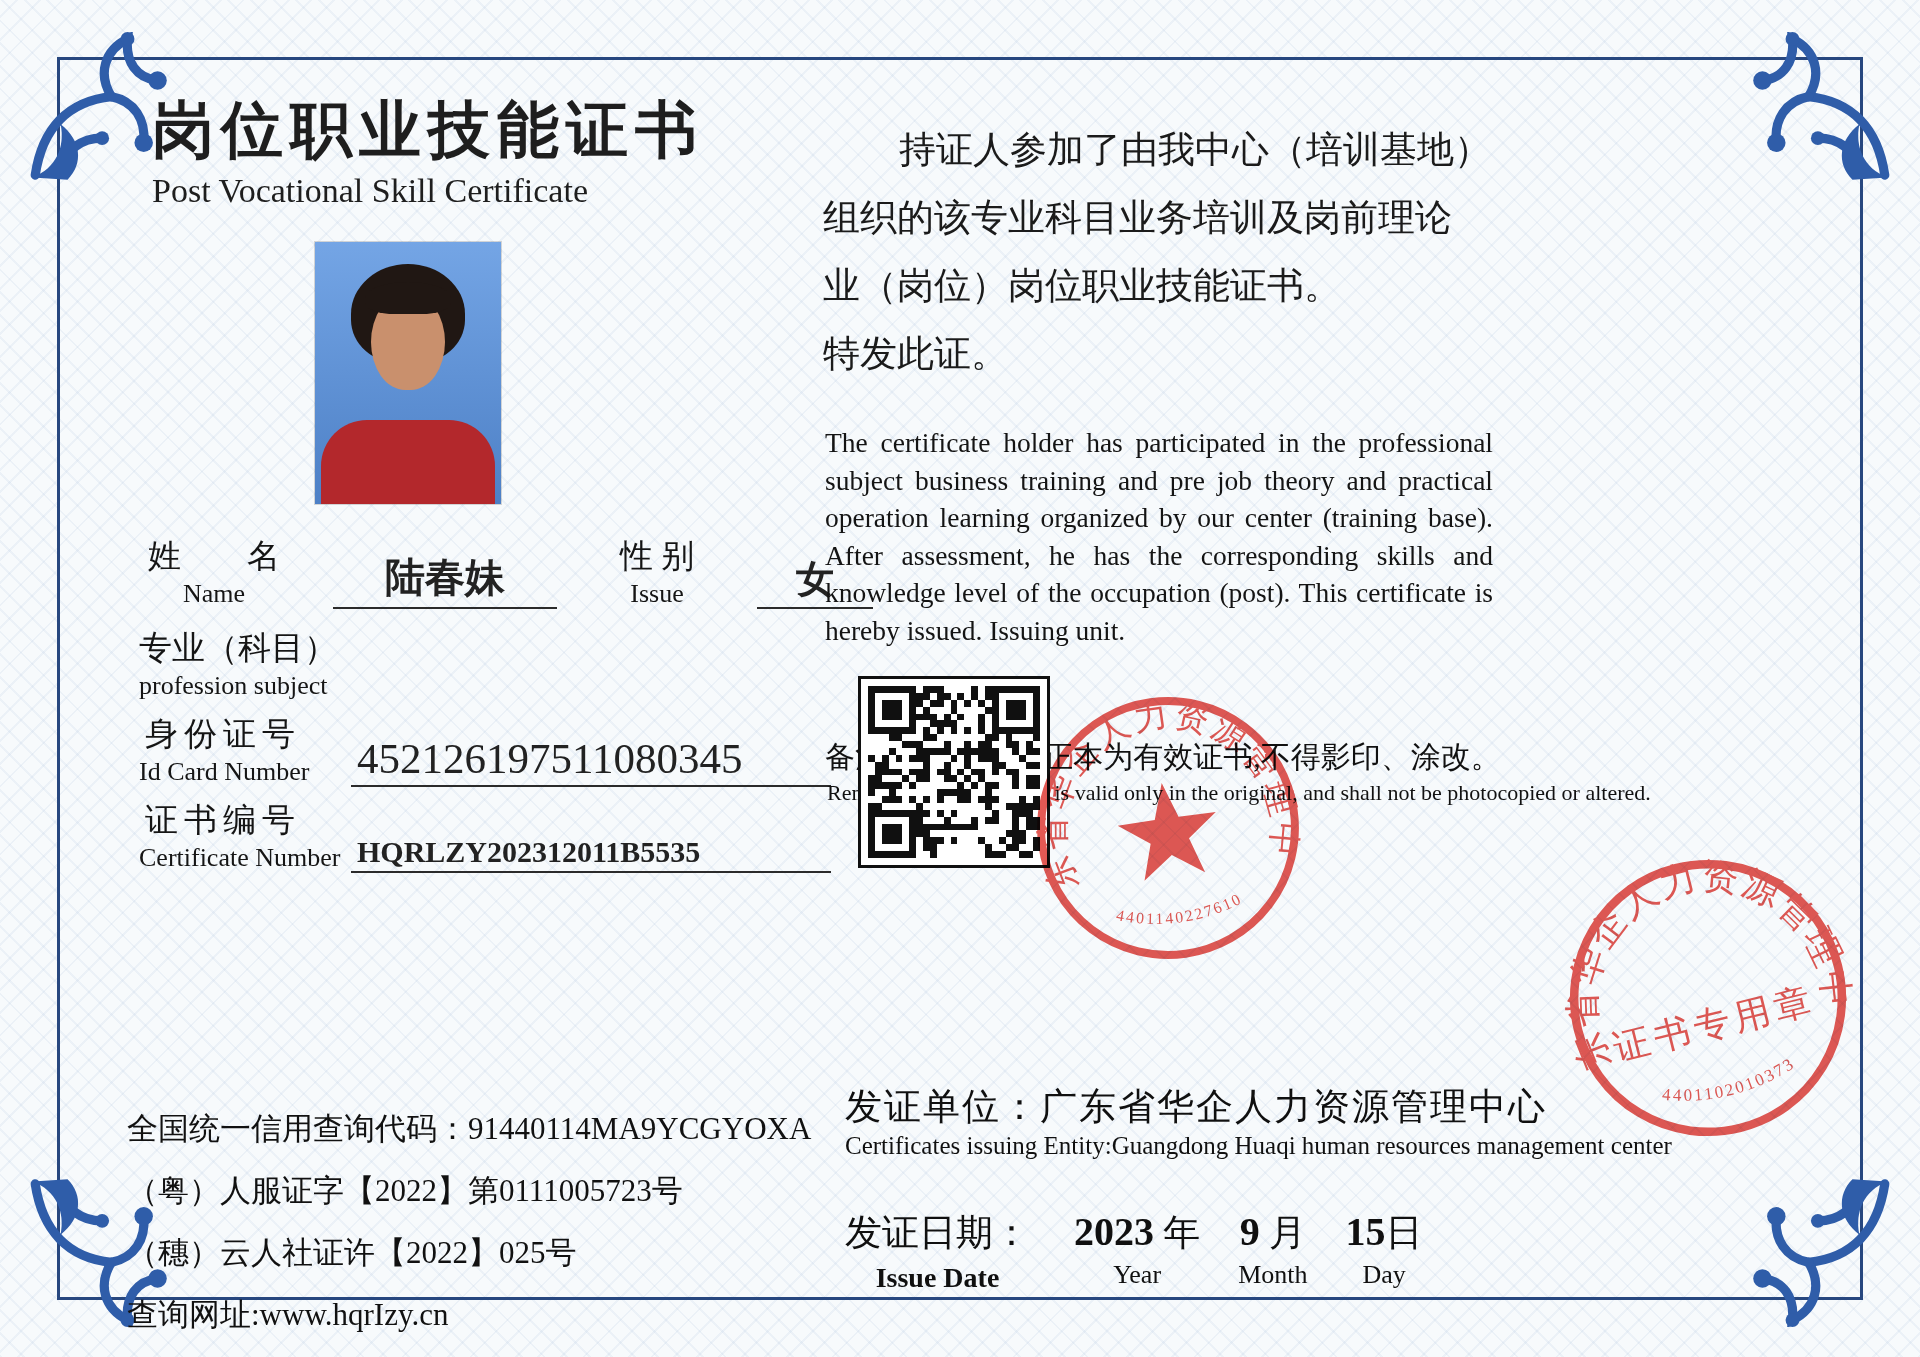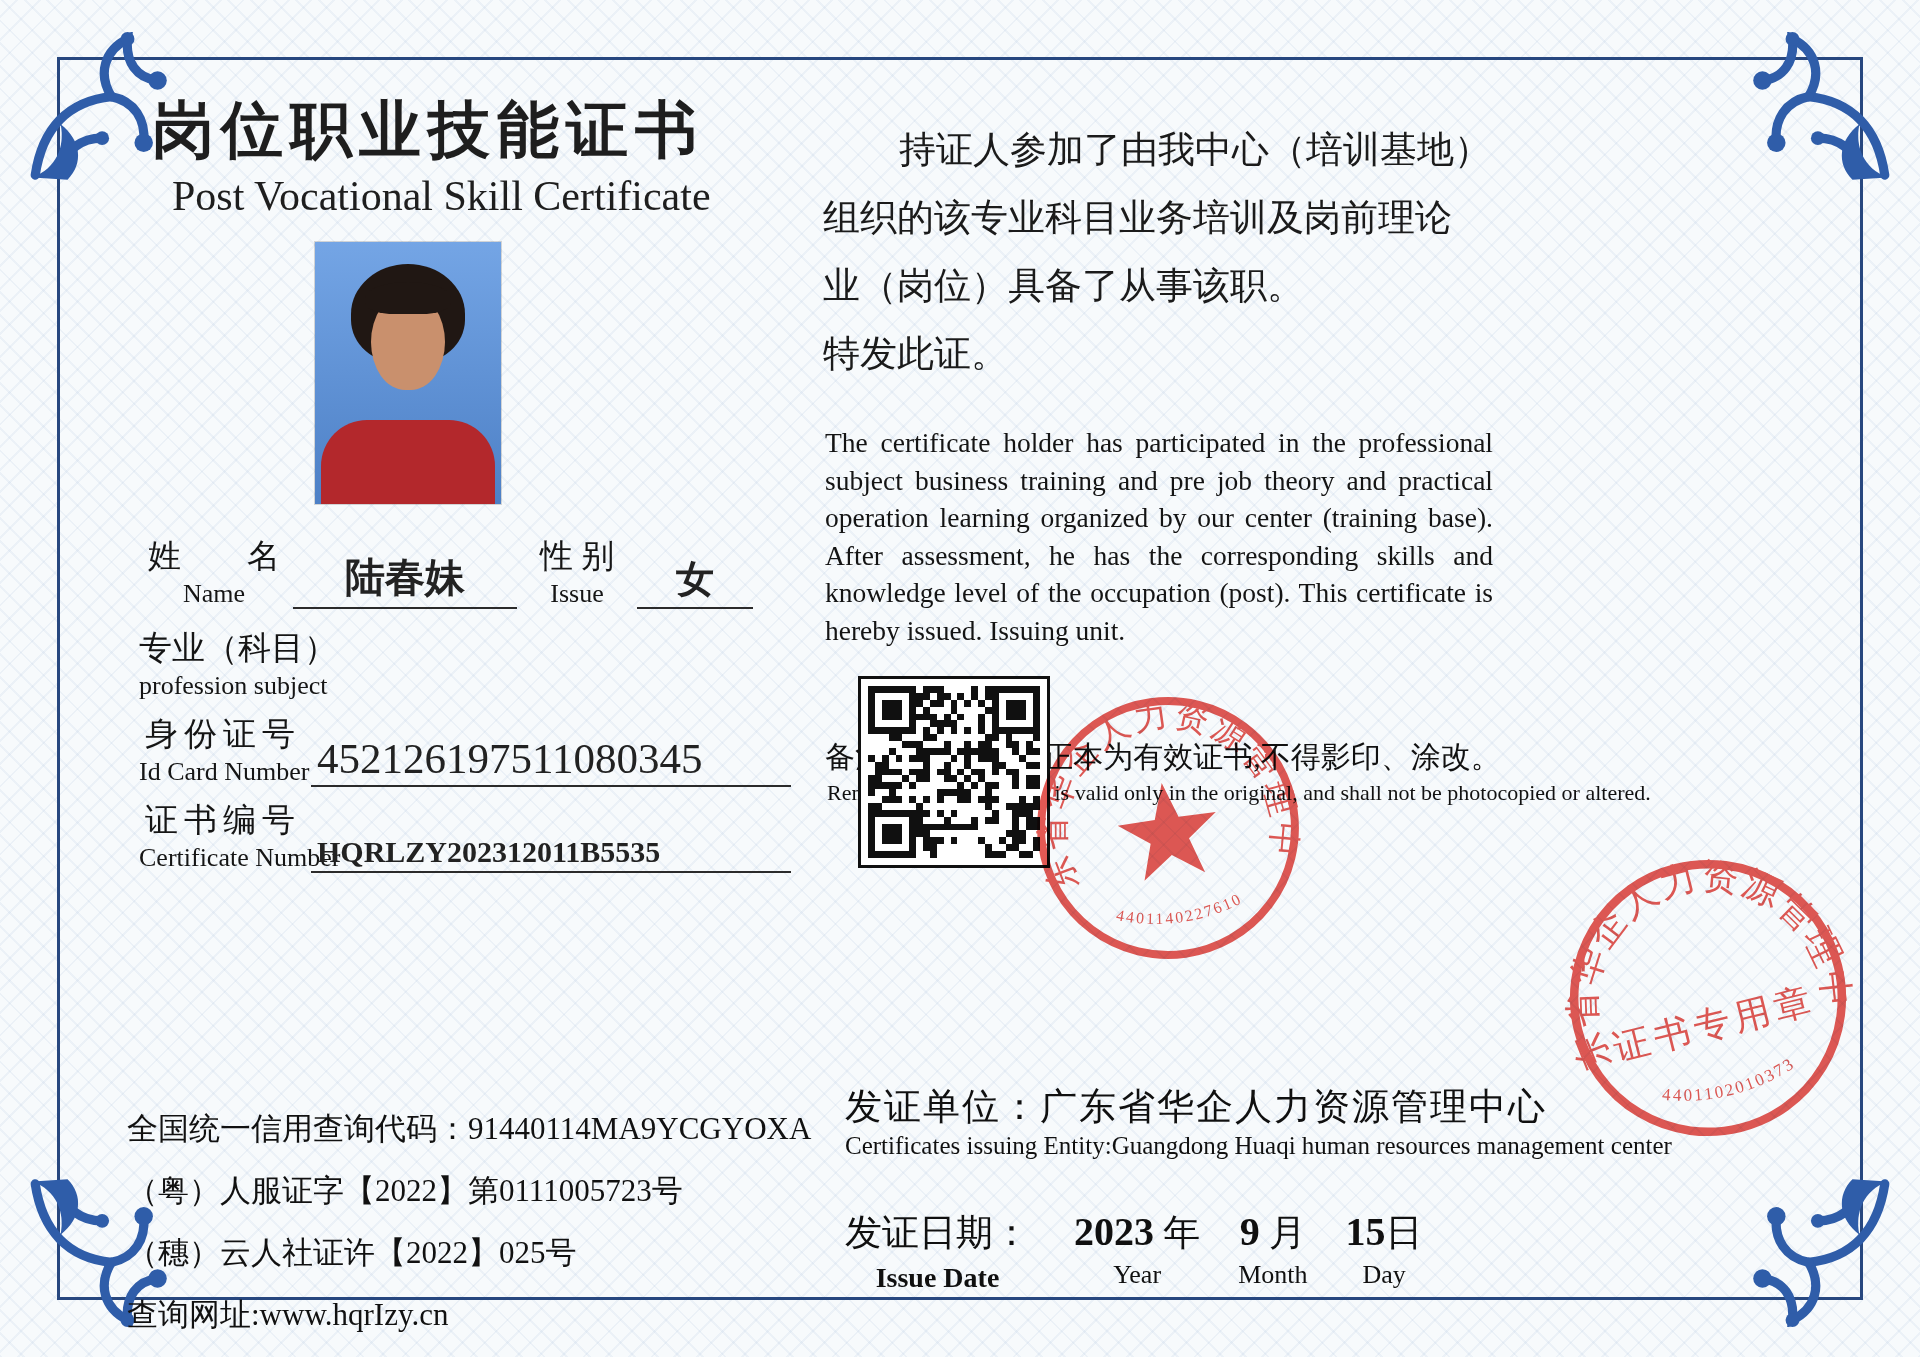--- a/index.html
+++ b/index.html
@@ -13,28 +13,28 @@
   }
   .frame{position:absolute;left:57px;top:57px;right:57px;bottom:57px;border:3px solid #27477f;pointer-events:none;}
   .ornament{position:absolute;width:150px;height:150px;color:#2f5da9;}
   .orn-tl{left:26px;top:32px;}
   .orn-tr{right:26px;top:32px;transform:scaleX(-1);}
   .orn-bl{left:26px;bottom:30px;transform:scaleY(-1);}
   .orn-br{right:26px;bottom:30px;transform:scale(-1,-1);}
 
   
   .title-zh{position:absolute;left:152px;top:88px;font-size:62px;font-weight:bold;letter-spacing:7px;color:#1e1e1e;font-family:"Liberation Serif",serif;}
-  .title-en{position:absolute;left:152px;top:172px;font-size:42px;color:#1e1e1e;margin-left:20px;}
+  .title-en{position:absolute;left:152px;top:172px;font-size:34px;color:#1e1e1e;}
   .photo{position:absolute;left:315px;top:242px;width:186px;height:262px;background:linear-gradient(#74a5e5,#4d80c6);overflow:hidden;box-shadow:0 0 0 1px rgba(0,0,0,.15);}
   .photo .hair{position:absolute;left:36px;top:22px;width:114px;height:100px;background:#201713;border-radius:52% 52% 46% 46%;}
   .photo .face{position:absolute;left:56px;top:52px;width:74px;height:96px;background:#c9906d;border-radius:46%/50%;}
   .photo .fringe{position:absolute;left:50px;top:40px;width:86px;height:32px;background:#201713;border-radius:50% 50% 35% 35%;}
   .photo .shirt{position:absolute;left:6px;top:178px;width:174px;height:90px;background:#b3282c;border-radius:46px 46px 0 0;}
 
-  .frow{position:absolute;left:135px;display:flex;align-items:flex-end;}
+  .frow{position:absolute;left:135px;display:flex;align-items:flex-end;gap:40px;}
   .flabel{text-align:center;padding:0 4px;}
   .flabel .zh{font-size:33px;color:#151515;white-space:nowrap;}
   .flabel .en{font-size:26px;color:#151515;white-space:nowrap;line-height:30px;}
   .fvalue{border-bottom:2px solid #2b2b2b;text-align:center;padding:0 6px 2px 6px;white-space:nowrap;}
   .v-bold-sans{font-family:"Liberation Sans",sans-serif;font-weight:bold;}
   .v-serif{font-family:"Liberation Serif",serif;}
 
   .footer-left{position:absolute;left:127px;top:1098px;font-size:31px;line-height:62px;color:#111;white-space:nowrap;}
 
   
@@ -181,21 +181,21 @@
   <div class="footer-left">
     <div>全国统一信用查询代码：91440114MA9YCGYOXA</div>
     <div>（粤）人服证字【2022】第0111005723号</div>
     <div>（穗）云人社证许【2022】025号</div>
     <div>查询网址:www.hqrIzy.cn</div>
   </div>
 
   <div class="para-zh">
     <div class="indent">持证人参加了由我中心（培训基地）</div>
     <div>组织的该专业科目业务培训及岗前理论</div>
-    <div>业（岗位）具备了从事该职。</div>
+    <div>业（岗位）岗位职业技能证书。</div>
     <div>特发此证。</div>
   </div>
 
   <div class="para-en">The certificate holder has participated in the professional subject business training and pre job theory and practical operation learning organized by our center (training base). After assessment, he has the corresponding skills and knowledge level of the occupation (post). This certificate is hereby issued. Issuing unit.</div>
 
   <div class="remarks-zh">备注:本证书仅限正本为有效证书,不得影印、涂改。</div>
   <div class="remarks-en">Remarks: This certificate is valid only in the original, and shall not be photocopied or altered.</div>
 
   <div class="qr">
     <div class="qr-grid" id="qr-grid">

